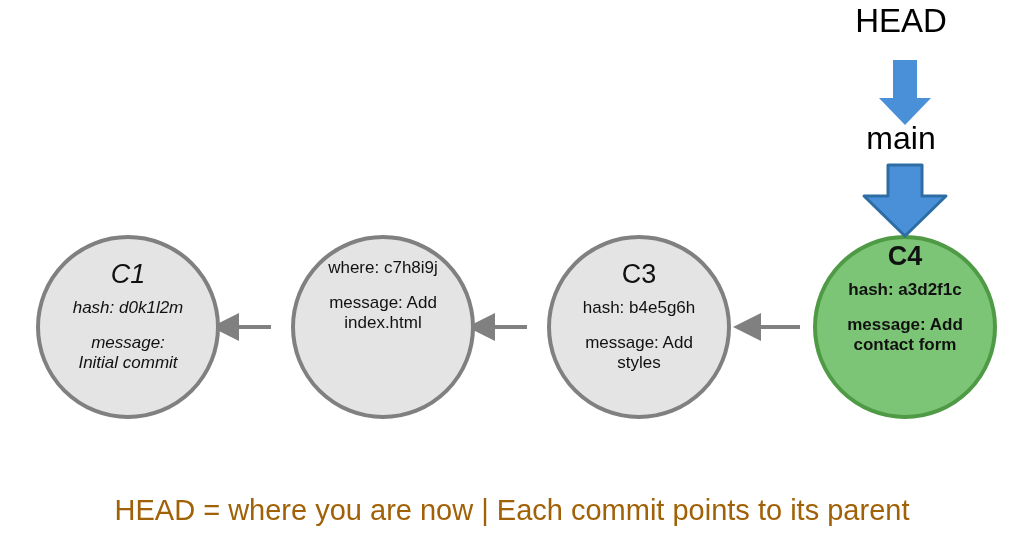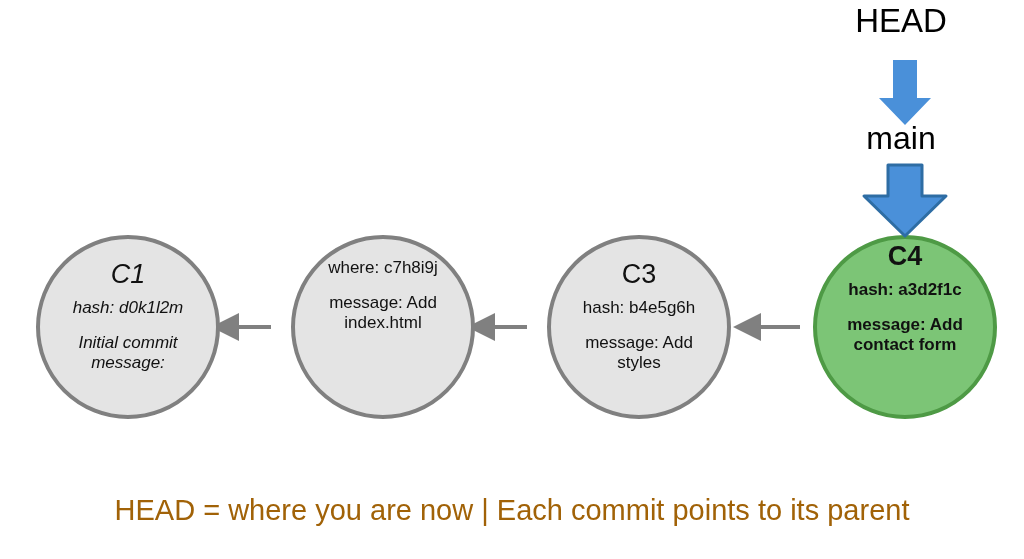--- a/index.html
+++ b/index.html
@@ -113,22 +113,22 @@
   </svg>
 
   <div class="ref-label" id="head-label">HEAD</div>
 
   <div class="ref-label" id="main-label">main</div>
 
   <div class="commit-text" style="left:35px; top:258px;font-style:italic;">
     <div class="commit-id">C1</div>
     <div class="commit-hash">hash: d0k1l2m</div>
     <div class="commit-msg">
+      <div>message:</div>
       <div>Initial commit</div>
-      <div>message:</div>
     </div>
   </div>
 
   <div class="commit-text" style="left:290px; top:258px;">
     <div class="commit-hash">where: c7h8i9j</div>
     <div class="commit-msg">
       <div>message: Add</div>
       <div>index.html</div>
     </div>
   </div>

